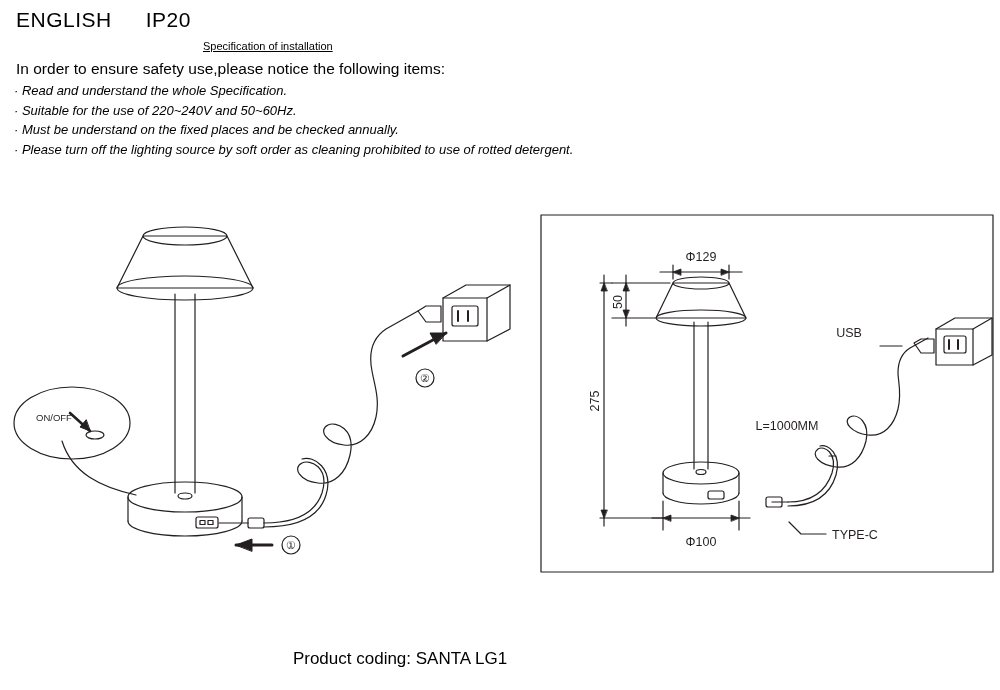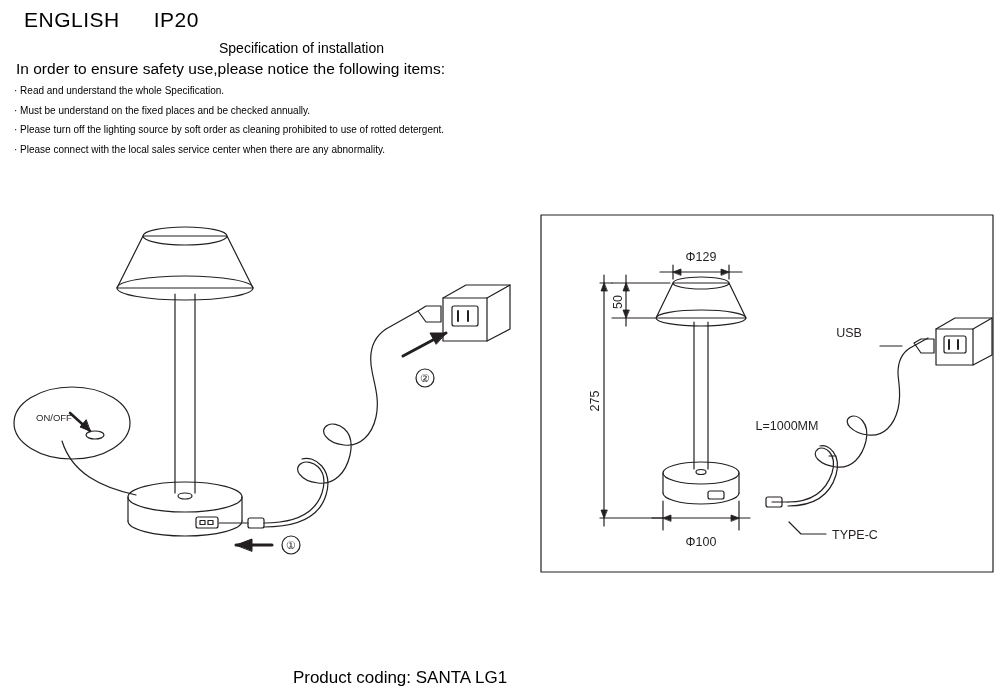--- a/index.html
+++ b/index.html
@@ -19,69 +19,71 @@
   #page {
     position: absolute;
     left: 0; top: 0;
     width: 1000px;
     height: 690px;
   }
 
   
   .hdr {
     position: absolute;
-    left: 24px;
+    left: 16px;
     top: 8px;
     display: flex;
     align-items: baseline;
     gap: 34px;
     font-size: 21px;
     letter-spacing: 0.5px;
   }
 
   
   .spec-title {
     position: absolute;
-    left: 219px;
+    left: 203px;
     top: 40px;
-    font-size: 14px;
+    font-size: 11px;
+    text-decoration: underline;
   }
   .spec-intro {
     position: absolute;
     left: 16px;
     top: 60px;
     font-size: 15.5px;
     text-align: center;
   }
   .spec-list {
     position: absolute;
     left: 14px;
     top: 81px;
-    font-size: 10px;
+    font-size: 13px;
     line-height: 19.6px;
+    font-style: italic;
   }
   .spec-list div {
     white-space: nowrap;
   }
 
   
   .fig {
     position: absolute;
     left: 0;
     top: 205px;
     width: 1000px;
     height: 395px;
   }
   .fig svg { display: block; }
 
   
   .footer {
     position: absolute;
     left: 0;
-    top: 668px;
+    top: 649px;
     width: 800px;
     text-align: center;
     font-size: 17px;
   }
 
   .lbl { font-family: "Liberation Sans", sans-serif; }
 </style>
 </head>
 <body>
 
@@ -89,23 +91,23 @@
 
   <div class="hdr">
     <span>ENGLISH</span>
     <span>IP20</span>
   </div>
 
   <div class="spec-title">Specification of installation</div>
   <div class="spec-intro">In order to ensure safety use,please notice the following items:</div>
   <div class="spec-list">
     <div>· Read and understand the whole Specification.</div>
+    <div>· Suitable for the use of 220~240V and 50~60Hz.</div>
     <div>· Must be understand on the fixed places and be checked annually.</div>
     <div>· Please turn off the lighting source by soft order as cleaning prohibited to use of rotted detergent.</div>
-    <div>· Please connect with the local sales service center when there are any abnormality.</div>
   </div>
 
   <div class="fig">
     <svg width="1000" height="395" viewBox="0 0 1000 395" xmlns="http://www.w3.org/2000/svg">
       <g fill="none" stroke="#231f20" stroke-width="1.2" stroke-linejoin="round" stroke-linecap="round">
 
         <g>
 
           <path d="M117 83 L143 31 L227 31 L253 83 Z"></path>
           <ellipse cx="185" cy="31" rx="42" ry="9"></ellipse>

